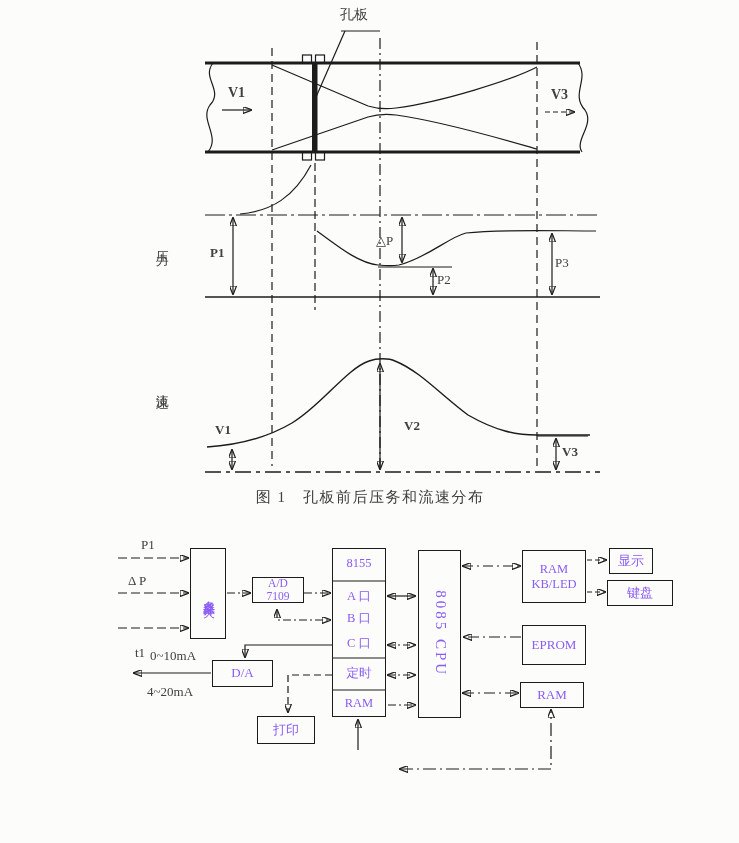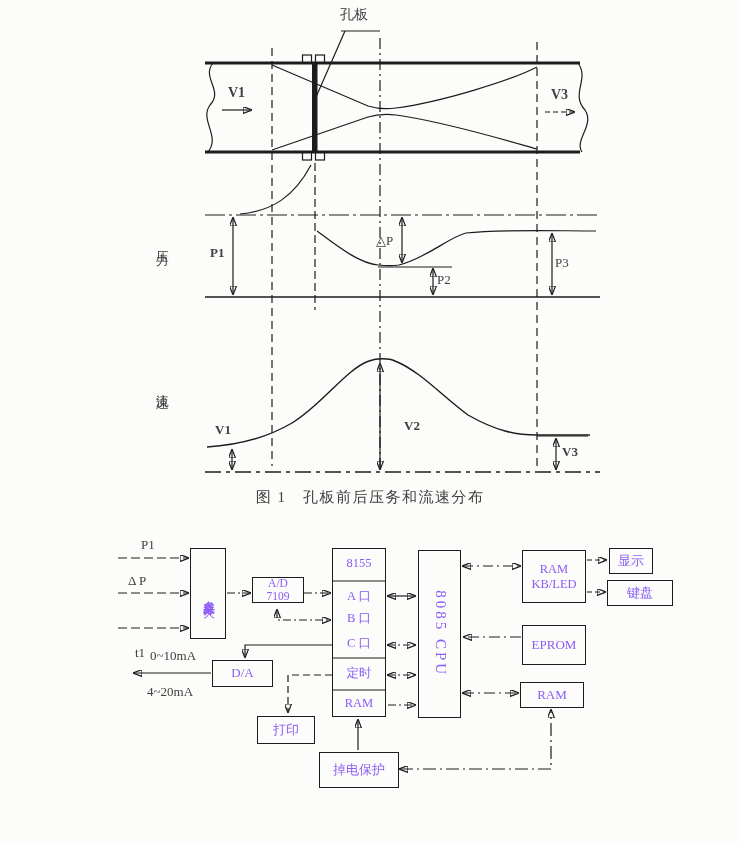--- a/index.html
+++ b/index.html
@@ -168,18 +168,15 @@
   </div>
 
   <div class="box" style="left:520px;top:682px;width:64px;height:26px;">
     <span>RAM</span>
   </div>
 
   <div class="box" style="left:257px;top:716px;width:58px;height:28px;">
     <span>打印</span>
   </div>
 
-  <div class="box" style="left:319px;top:752px;width:80px;height:36px;">
-    <span>掉电保护</span>
-  </div>
 
 
 </div>
 
 </body></html>

